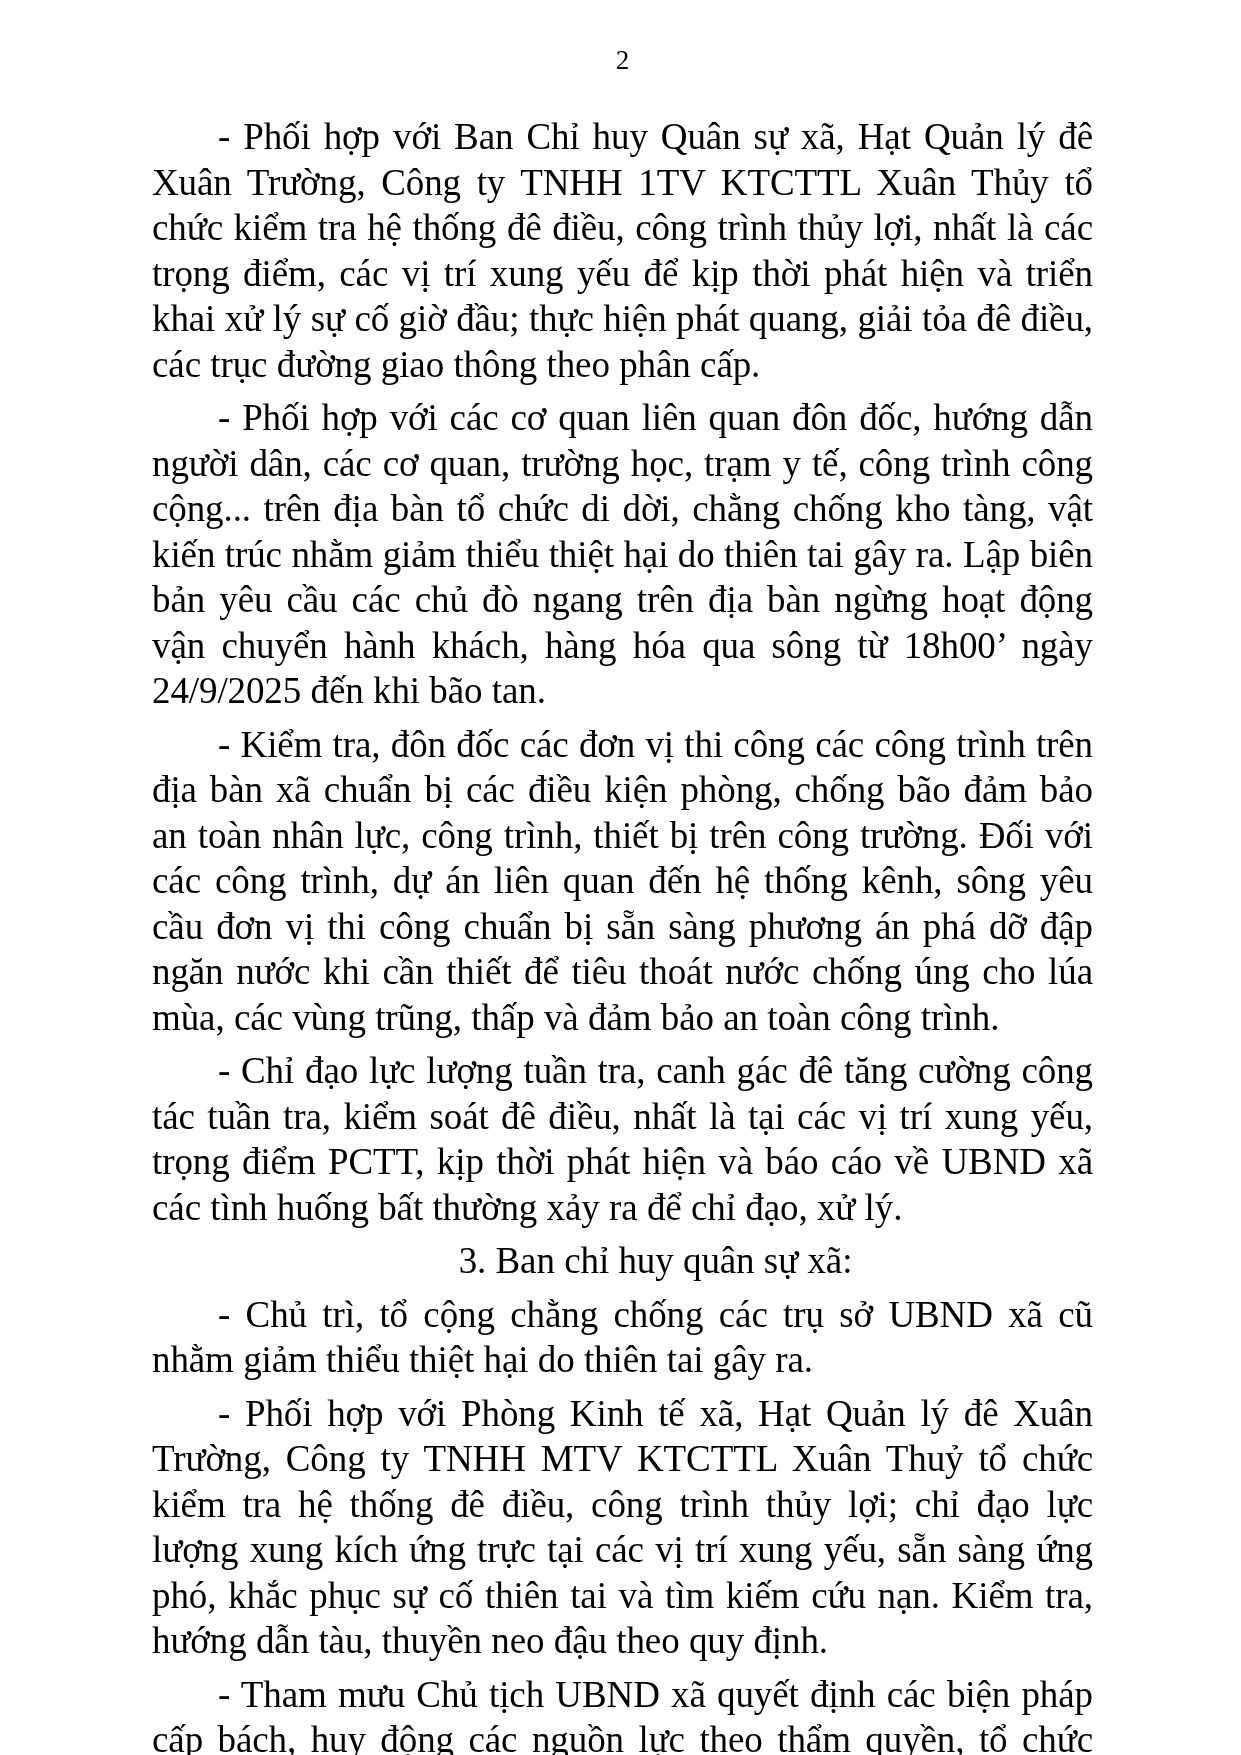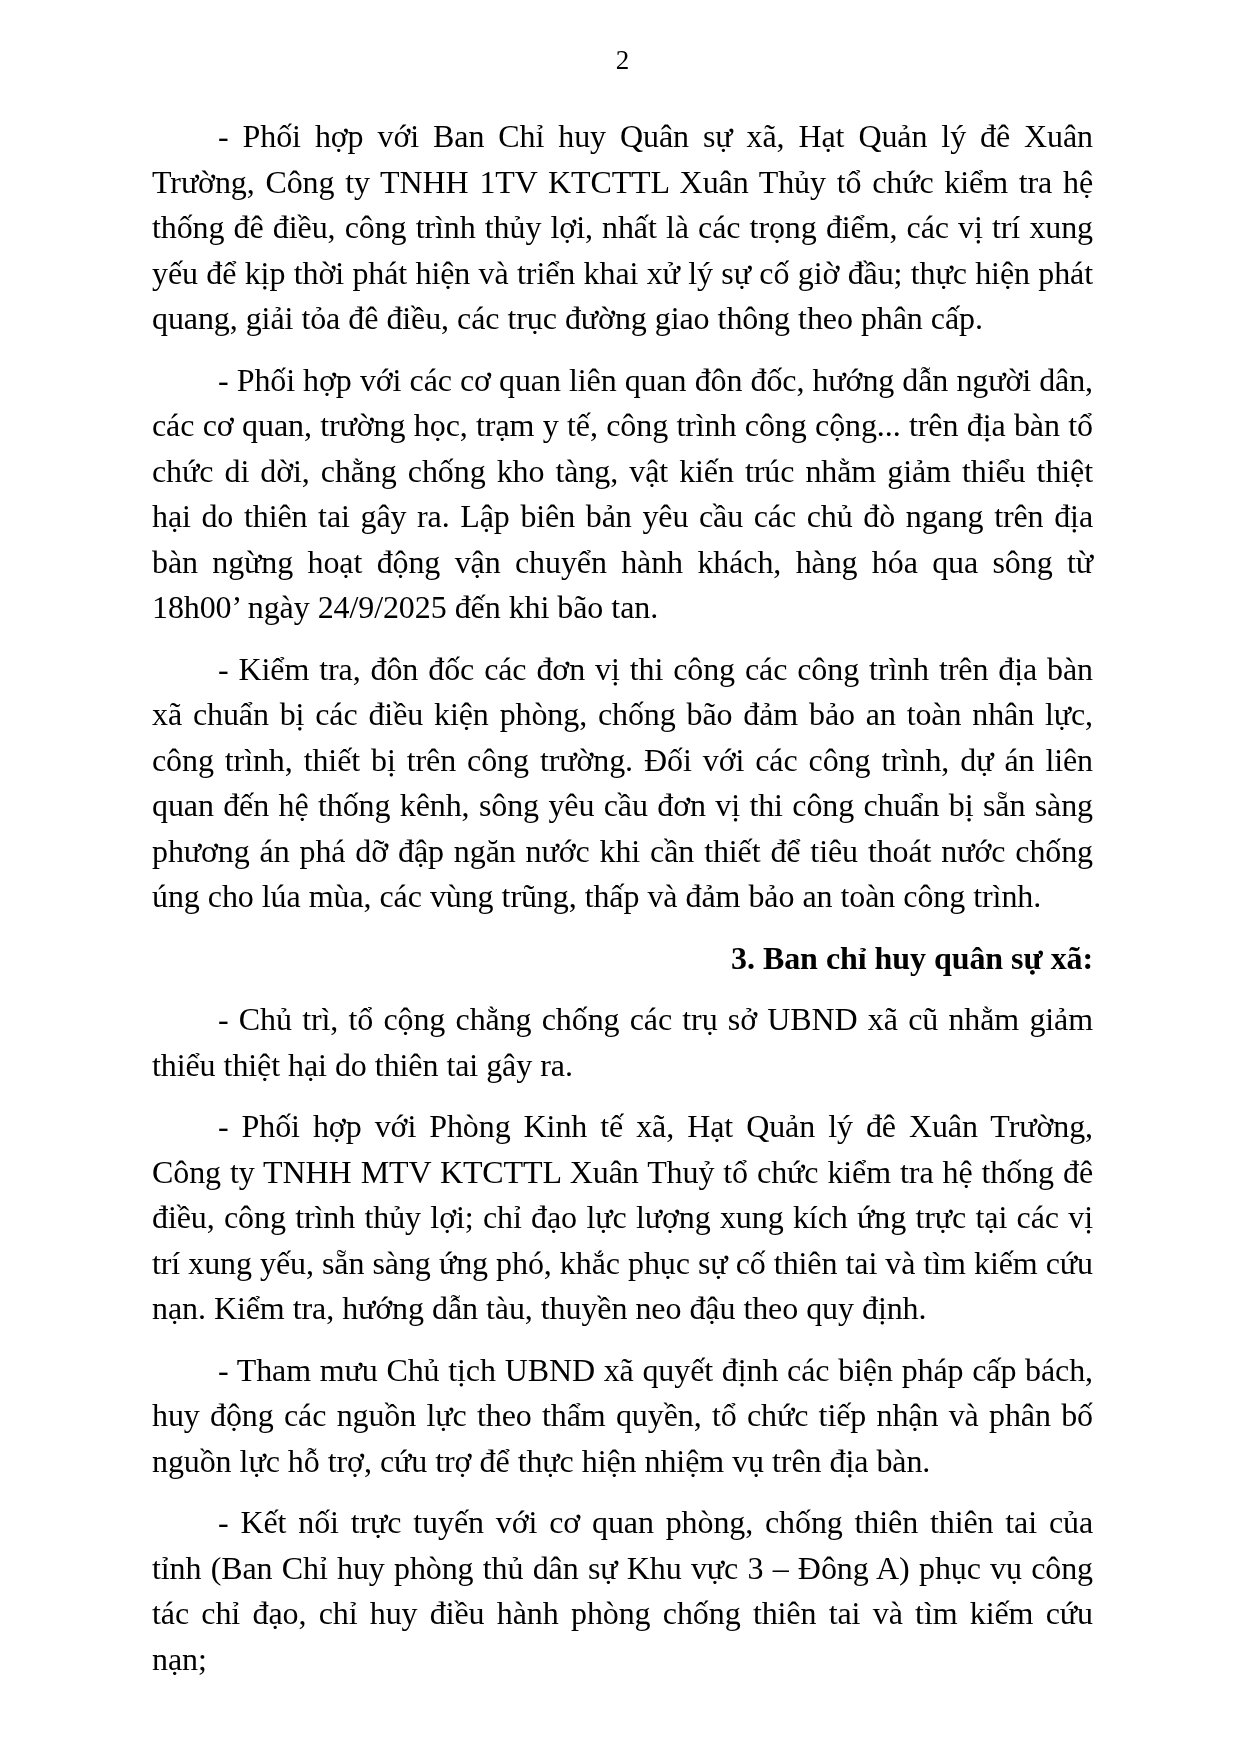--- a/index.html
+++ b/index.html
@@ -21,45 +21,46 @@
     padding: 44px 148px 0 152px;
     background: #ffffff;
   }
   .page-number {
     text-align: center;
     font-size: 27px;
     line-height: 1.2;
     margin: 0 0 38px 0;
   }
   .body-text p {
-    margin: 16px 0 8px 0;
-    font-size: 32px;
+    margin: 0 0 8px 0;
+    font-size: 37px;
     line-height: 45.5px;
     text-align: justify;
     text-indent: 66px;
     letter-spacing: -0.1px;
     word-spacing: 0.2px;
   }
   .body-text p.heading {
-    font-weight: bold;
-    text-align: right;
+    font-weight: normal;
+    text-align: center;
     text-indent: 66px;
   }
 </style>
 </head>
 <body>
 
 <div class="page">
 
   <div class="page-number">2</div>
 
   <div class="body-text">
     <p>- Phối hợp với Ban Chỉ huy Quân sự xã, Hạt Quản lý đê Xuân Trường, Công ty TNHH 1TV KTCTTL Xuân Thủy tổ chức kiểm tra hệ thống đê điều, công trình thủy lợi, nhất là các trọng điểm, các vị trí xung yếu để kịp thời phát hiện và triển khai xử lý sự cố giờ đầu; thực hiện phát quang, giải tỏa đê điều, các trục đường giao thông theo phân cấp.</p>
     <p>- Phối hợp với các cơ quan liên quan đôn đốc, hướng dẫn người dân, các cơ quan, trường học, trạm y tế, công trình công cộng... trên địa bàn tổ chức di dời, chằng chống kho tàng, vật kiến trúc nhằm giảm thiểu thiệt hại do thiên tai gây ra. Lập biên bản yêu cầu các chủ đò ngang trên địa bàn ngừng hoạt động vận chuyển hành khách, hàng hóa qua sông từ 18h00’ ngày 24/9/2025 đến khi bão tan.</p>
     <p>- Kiểm tra, đôn đốc các đơn vị thi công các công trình trên địa bàn xã chuẩn bị các điều kiện phòng, chống bão đảm bảo an toàn nhân lực, công trình, thiết bị trên công trường. Đối với các công trình, dự án liên quan đến hệ thống kênh, sông yêu cầu đơn vị thi công chuẩn bị sẵn sàng phương án phá dỡ đập ngăn nước khi cần thiết để tiêu thoát nước chống úng cho lúa mùa, các vùng trũng, thấp và đảm bảo an toàn công trình.</p>
+    <p>- Chỉ đạo lực lượng tuần tra, canh gác đê tăng cường công tác tuần tra, kiểm soát đê điều, nhất là tại các vị trí xung yếu, trọng điểm PCTT, kịp thời phát hiện và báo cáo về UBND xã các tình huống bất thường xảy ra để chỉ đạo, xử lý.</p>
     <p class="heading">3. Ban chỉ huy quân sự xã:</p>
     <p>- Chủ trì, tổ cộng chằng chống các trụ sở UBND xã cũ nhằm giảm thiểu thiệt hại do thiên tai gây ra.</p>
     <p>- Phối hợp với Phòng Kinh tế xã, Hạt Quản lý đê Xuân Trường, Công ty TNHH MTV KTCTTL Xuân Thuỷ tổ chức kiểm tra hệ thống đê điều, công trình thủy lợi; chỉ đạo lực lượng xung kích ứng trực tại các vị trí xung yếu, sẵn sàng ứng phó, khắc phục sự cố thiên tai và tìm kiếm cứu nạn. Kiểm tra, hướng dẫn tàu, thuyền neo đậu theo quy định.</p>
     <p>- Tham mưu Chủ tịch UBND xã quyết định các biện pháp cấp bách, huy động các nguồn lực theo thẩm quyền, tổ chức tiếp nhận và phân bố nguồn lực hỗ trợ, cứu trợ để thực hiện nhiệm vụ trên địa bàn.</p>
     <p>- Kết nối trực tuyến với cơ quan phòng, chống thiên thiên tai của tỉnh (Ban Chỉ huy phòng thủ dân sự Khu vực 3 – Đông A) phục vụ công tác chỉ đạo, chỉ huy điều hành phòng chống thiên tai và tìm kiếm cứu nạn;</p>
 
   </div>
 
 </div>
 

